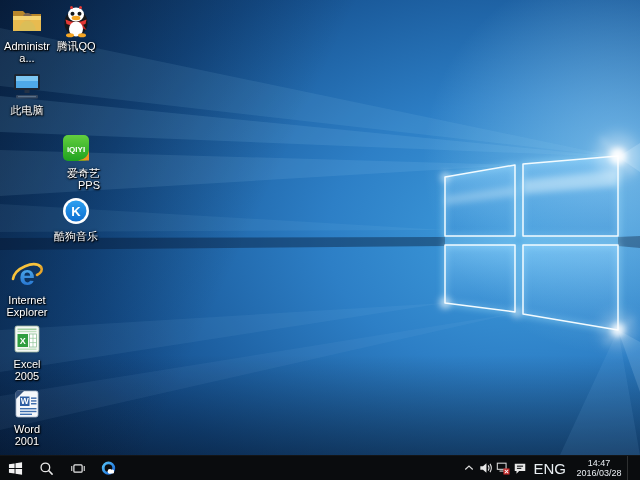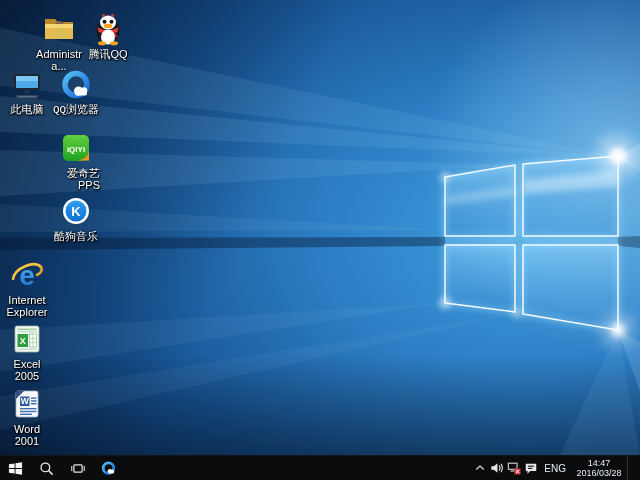--- a/index.html
+++ b/index.html
@@ -17,21 +17,21 @@
       linear-gradient(to bottom, rgba(0,0,0,0) 78%, rgba(2,8,20,0.45) 100%),
       radial-gradient(circle 300px at 618px 160px, rgba(175,228,255,0.50), rgba(175,228,255,0) 65%),
       radial-gradient(ellipse 900px 620px at 82% 52%, #3f9ede 0%, #2d7fc6 22%, #15508f 48%, #0b305f 72%, #051a38 95%);
   }
   .wallpaper{position:absolute;top:0;left:0;}
   
   .cell{
     position:absolute;width:48px;text-align:center;cursor:default;
   }
   .c1{left:3px;} .c2{left:52px;}
-  .r1{top:12px;margin-left:32px;} .r2{top:68px;font-family:Liberation Mono, monospace;} .r3{top:131px;text-align:right;} .r4{top:194px;}
+  .r1{top:4px;} .r2{top:68px;} .r3{top:131px;text-align:right;} .r4{top:194px;}
   .r5{top:258px;} .r6{top:322px;} .r7{top:387px;}
   .ico{width:34px;height:34px;margin:0 auto;}
   .lbl{
     margin-top:2px;font-size:11px;line-height:12px;color:var(--label-color,#fff);
     text-shadow:0 1px 2px #000, 1px 1px 1px rgba(0,0,0,0.9), 0 0 3px rgba(0,0,0,0.7);
     word-wrap:break-word;
   }
   
   .taskbar{
     position:absolute;left:0;bottom:0;width:640px;height:25px;
@@ -41,21 +41,21 @@
     box-sizing:border-box;
   }
   .tb-btn{
     background:transparent;border:none;padding:0;margin:0;height:25px;width:31px;
     display:flex;align-items:center;justify-content:center;cursor:pointer;
   }
   .tb-spacer{flex:1;}
   .tray{display:flex;align-items:center;height:25px;}
   .tray .tb-btn{width:17px;}
   .lang{
-    background:transparent;border:none;color:#e9eef2;font-size:10px;
+    background:transparent;border:none;color:#e9eef2;font-size:15px;
     font-family:"Liberation Sans",sans-serif;height:25px;padding:4px 5px;cursor:pointer;
   }
   .clock{
     background:transparent;border:none;color:#e9eef2;height:25px;width:56px;
     font-size:9px;line-height:10px;text-align:center;padding:0 2px;cursor:pointer;
     font-family:"Liberation Sans",sans-serif;
   }
   .show-desktop{width:6px;height:25px;border-left:1px solid rgba(255,255,255,0.15);background:transparent;border-top:none;border-right:none;border-bottom:none;cursor:pointer;}
   svg{display:block;}
 </style>
@@ -164,37 +164,20 @@
         <rect x="6" y="8" width="22" height="12" fill="#4fa9e8"></rect>
         <rect x="6" y="8" width="22" height="5" fill="#7cc6f2"></rect>
         <rect x="14.5" y="22" width="5" height="3" fill="#243246"></rect>
         <rect x="6" y="27" width="22" height="3.5" rx="1" fill="#34465e"></rect>
         <rect x="8" y="28" width="18" height="1.2" fill="#5a7089"></rect>
       </svg>
     </div>
     <div class="lbl">此电脑</div>
   </div>
 
-  <div class="cell c2 r2">
-    <div class="ico">
-      <svg width="34" height="34" viewBox="0 0 34 34">
-        <defs>
-          <linearGradient id="qbg" x1="0" y1="0" x2="1" y2="1">
-            <stop offset="0" stop-color="#55c0f5"></stop>
-              <stop offset="1" stop-color="#1565d8"></stop>
-          </linearGradient>
-        </defs>
-        <circle cx="17" cy="16.5" r="11" fill="none" stroke="url(#qbg)" stroke-width="5.5"></circle>
-        <circle cx="19.5" cy="23" r="4.5" fill="#fff"></circle>
-        <circle cx="25" cy="22.5" r="3.2" fill="#fff"></circle>
-        <rect x="16" y="23" width="12" height="4.5" rx="2" fill="#fff"></rect>
-      </svg>
-    </div>
-    <div class="lbl">QQ浏览器</div>
-  </div>
 
 
   <div class="cell c2 r3">
     <div class="ico">
       <svg width="34" height="34" viewBox="0 0 34 34">
         <defs>
           <linearGradient id="iqg" x1="0" y1="0" x2="0" y2="1">
             <stop offset="0" stop-color="#63cf3e"></stop>
               <stop offset="1" stop-color="#1fa21f"></stop>
           </linearGradient>

